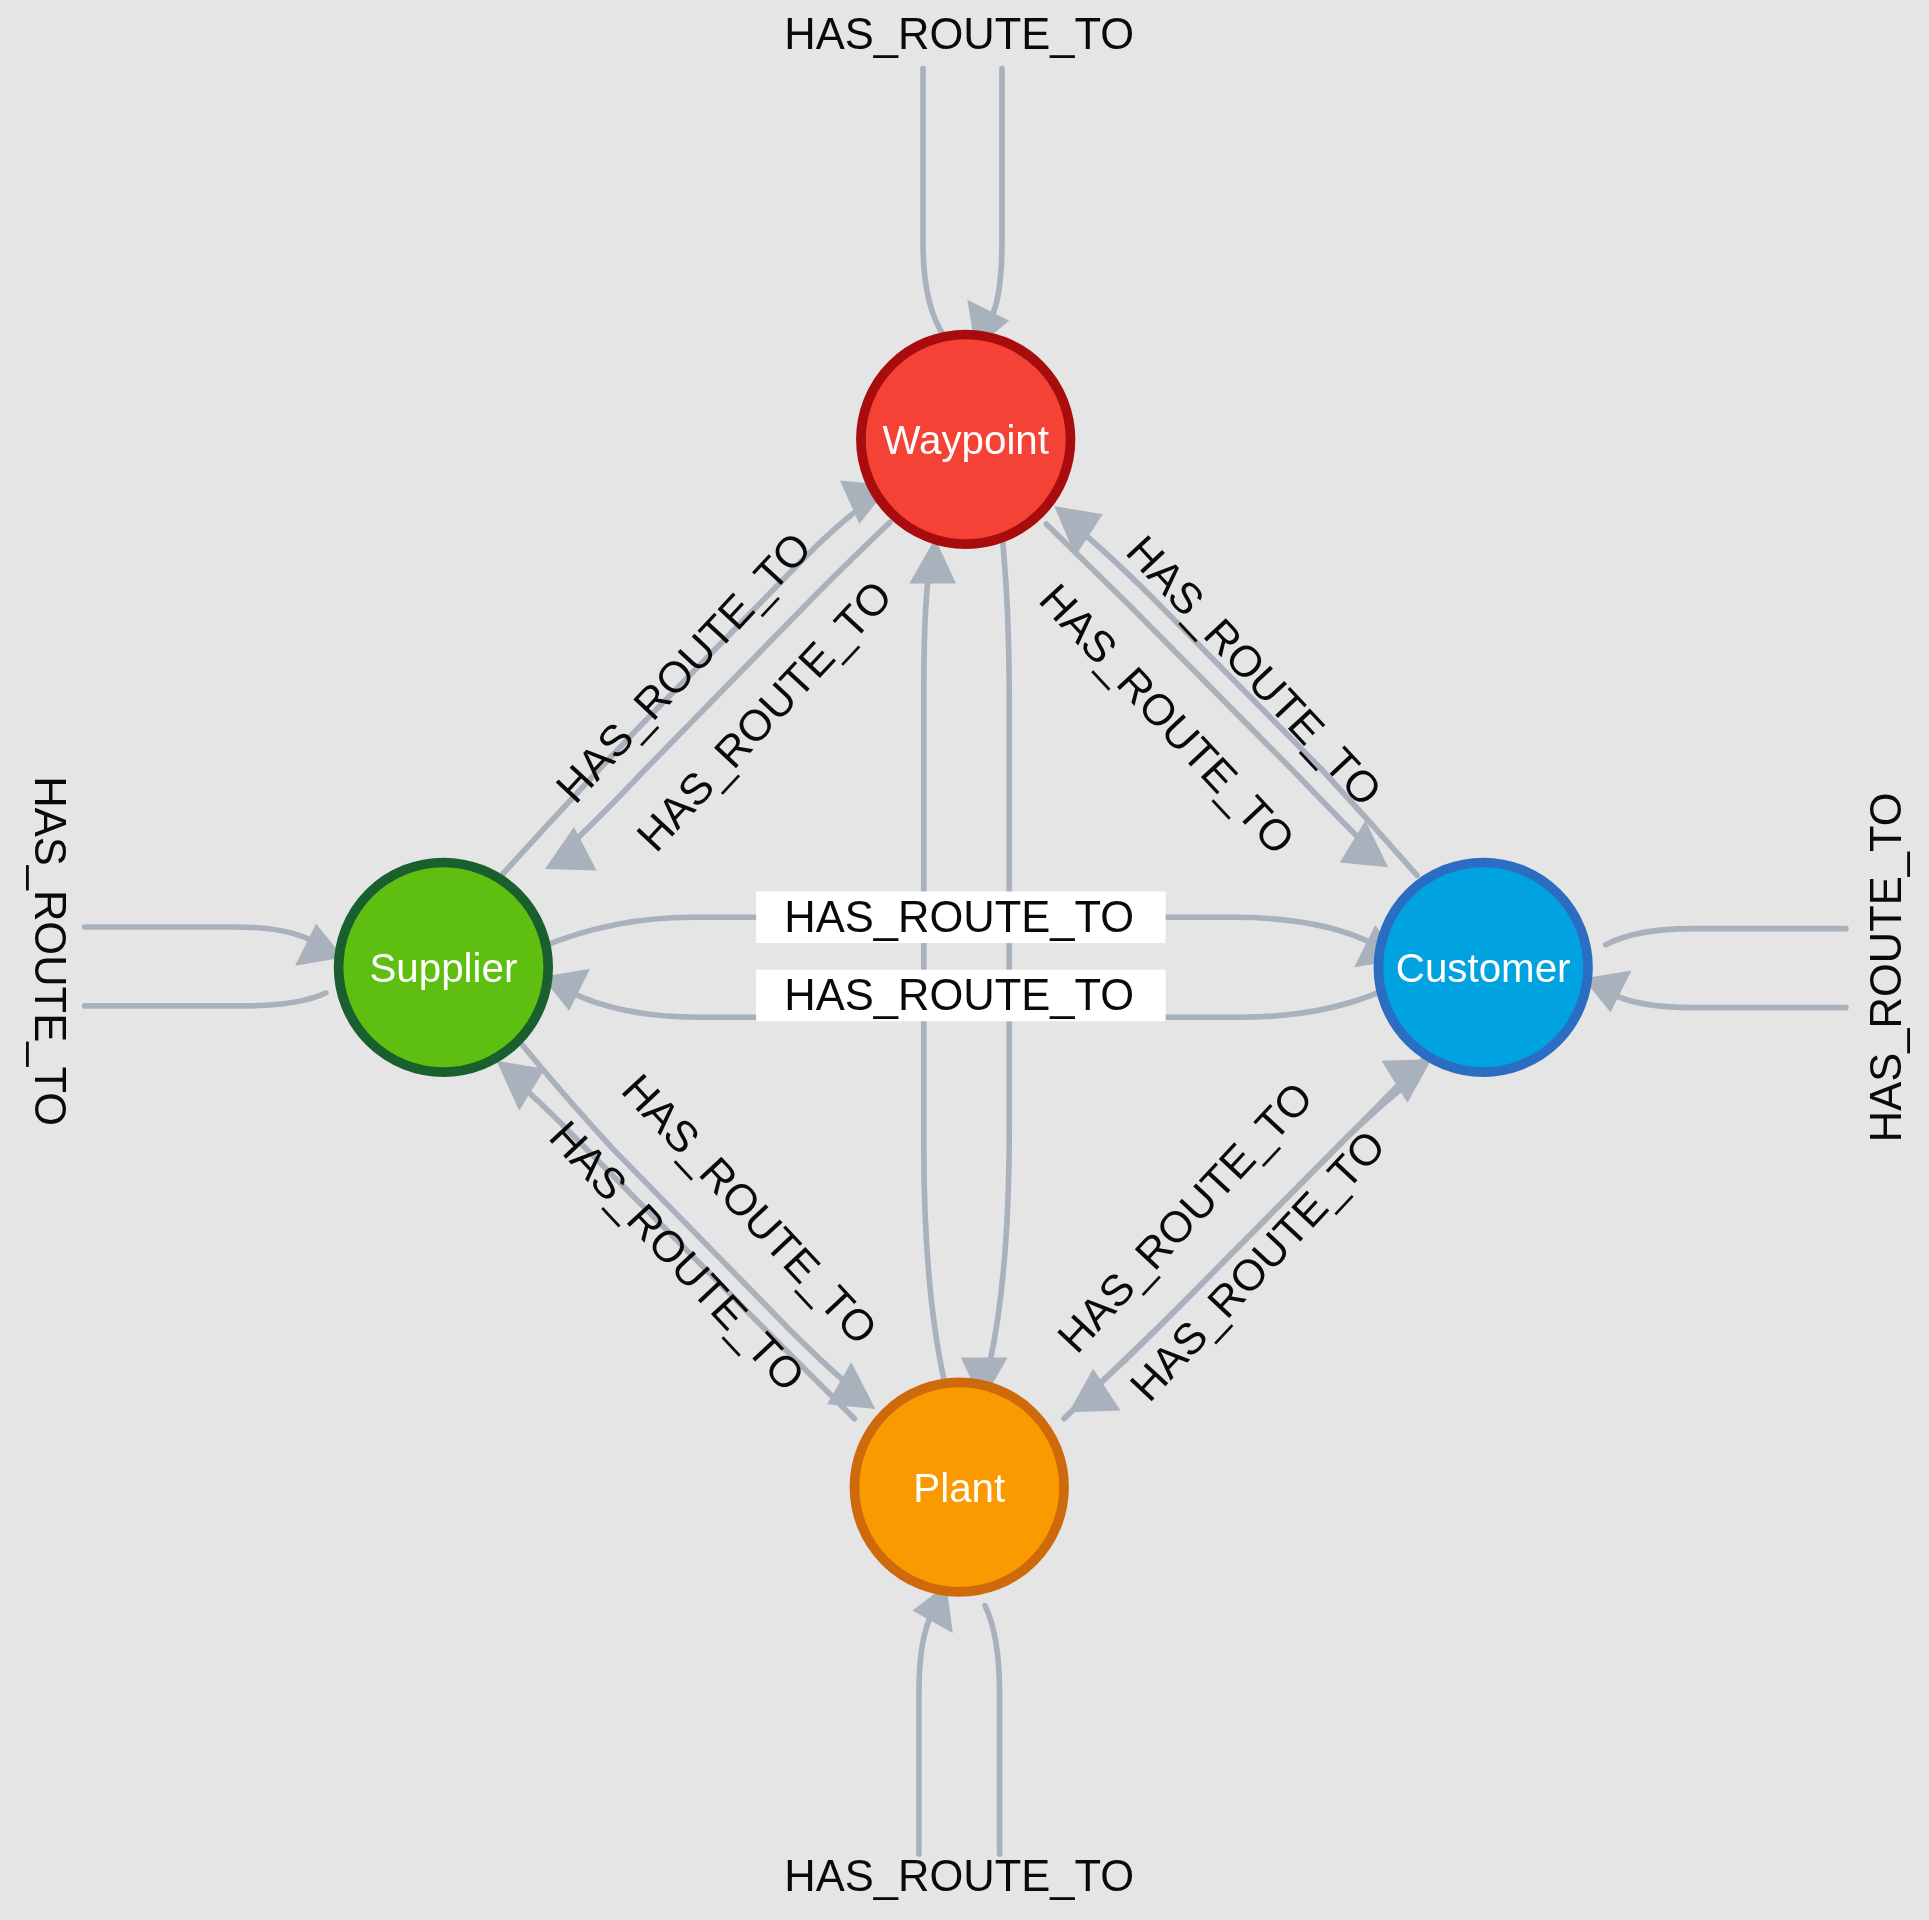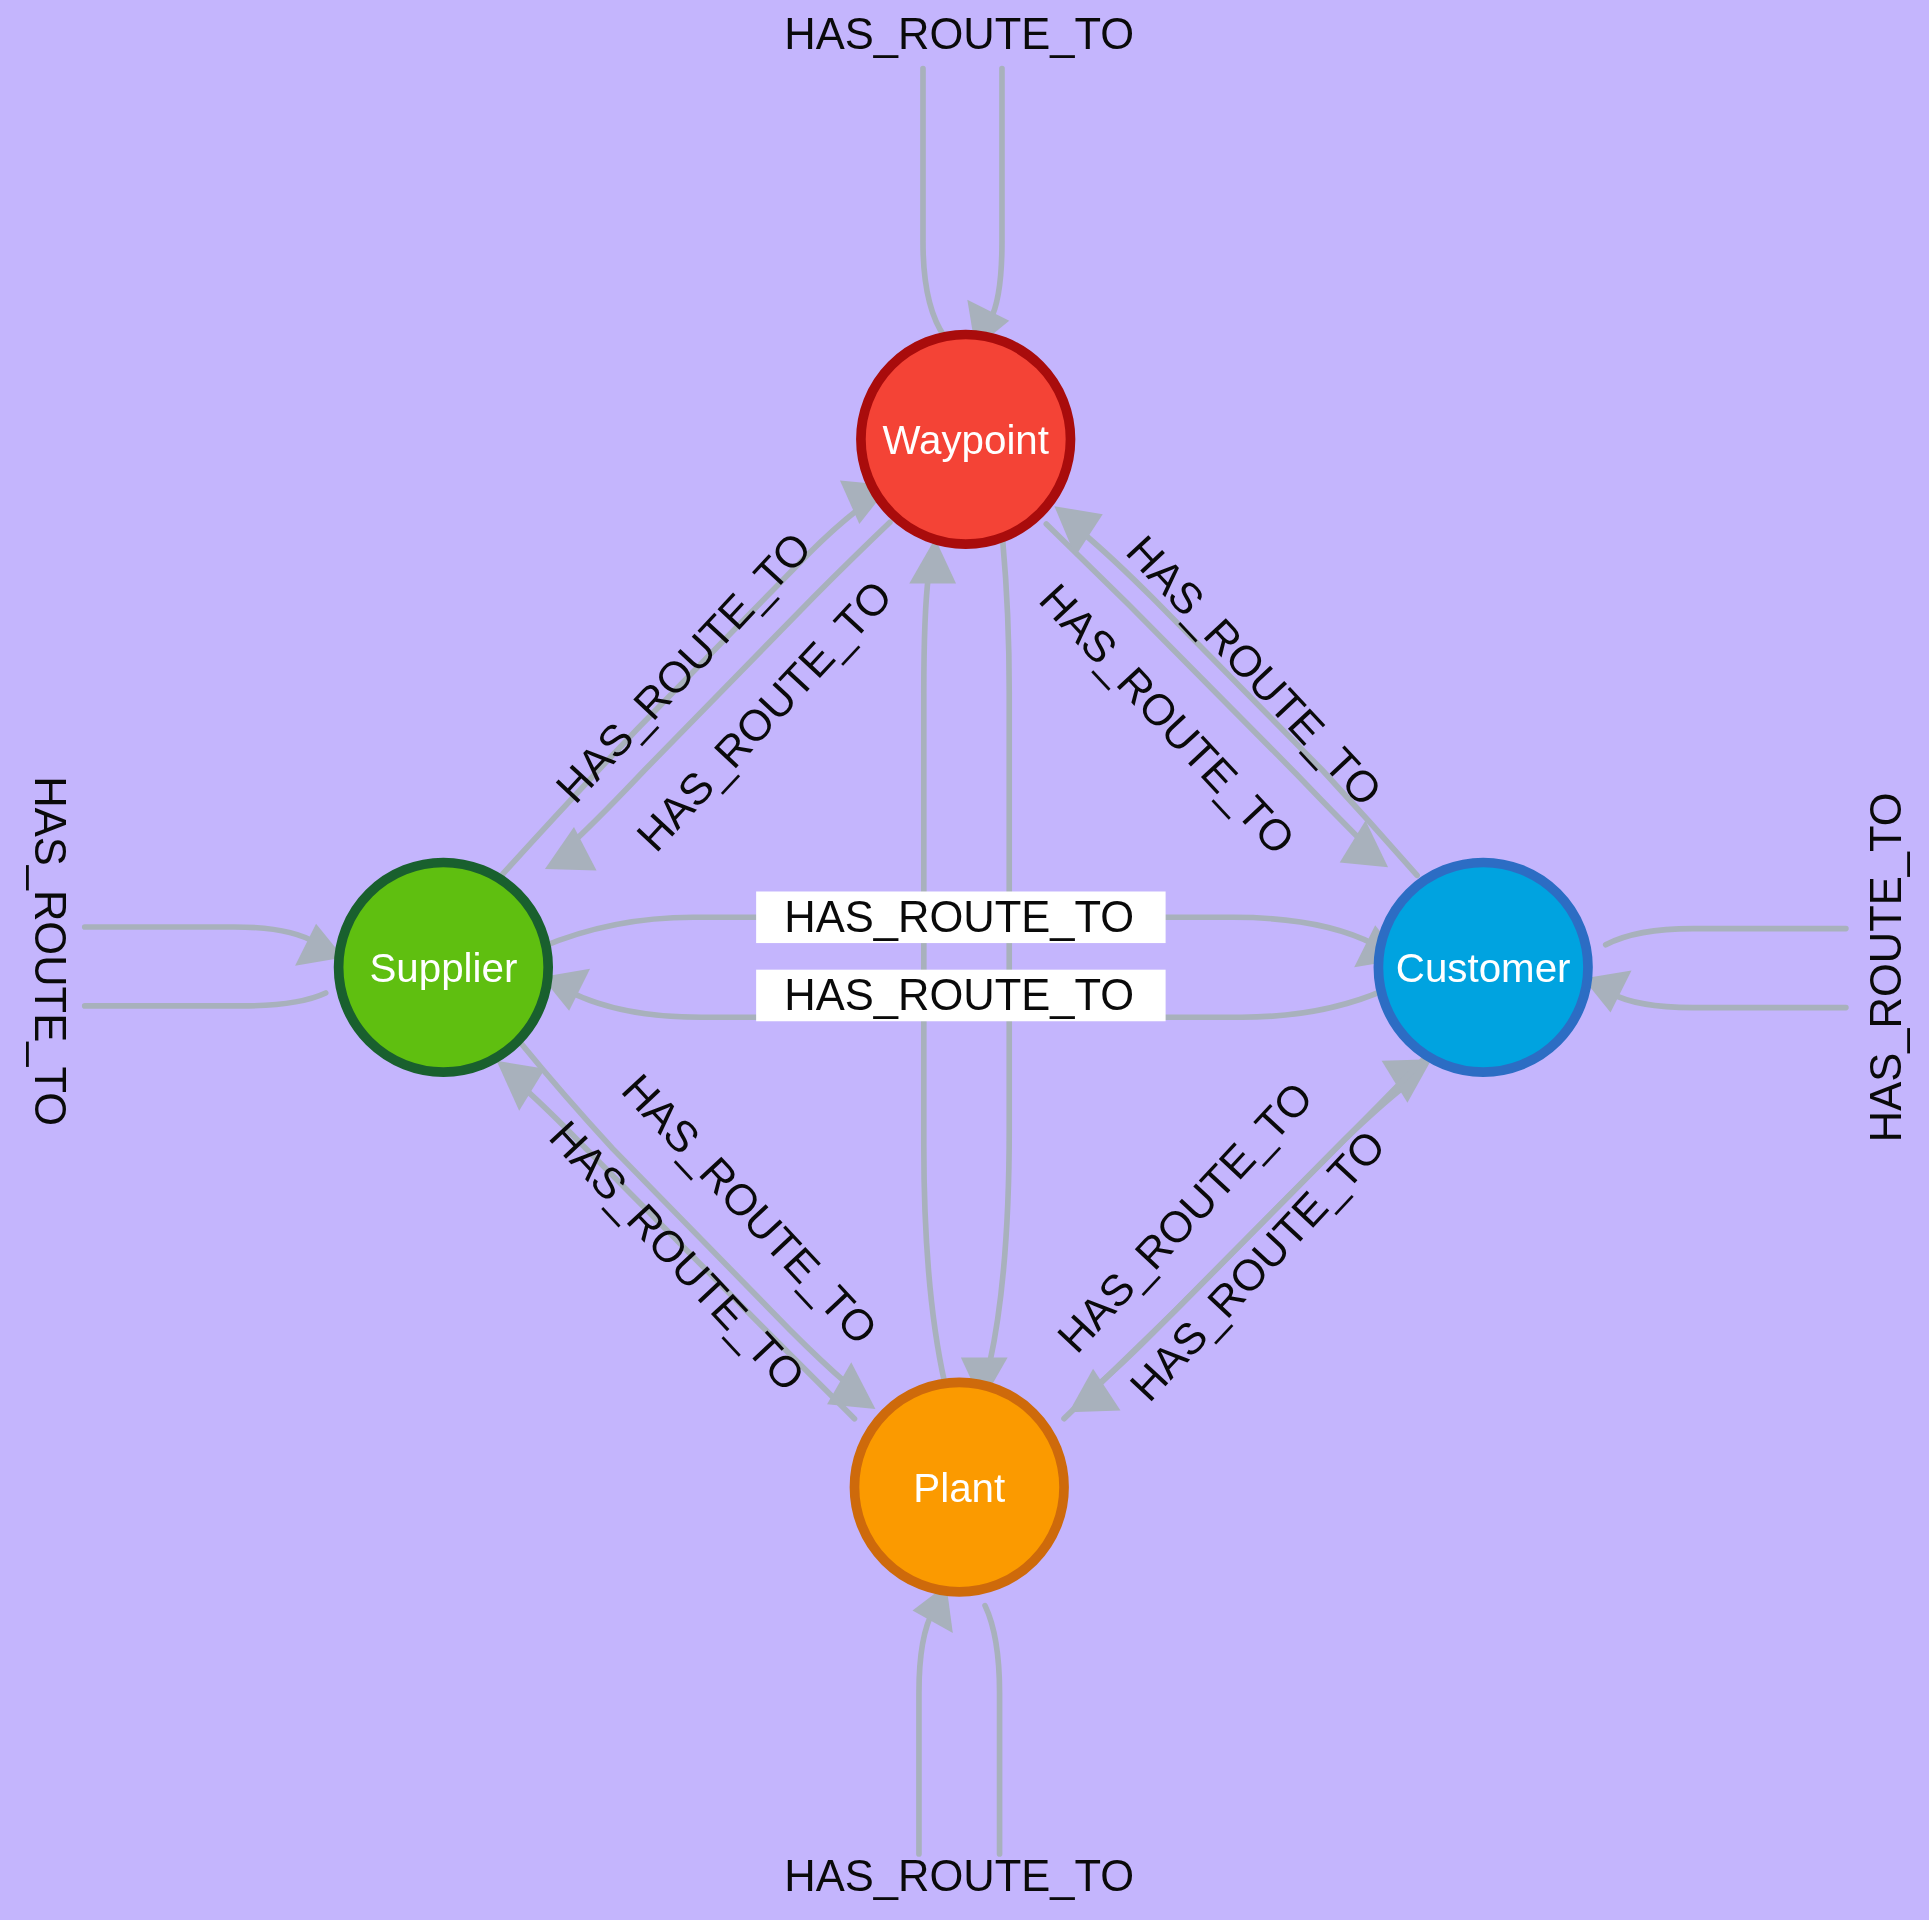--- a/index.html
+++ b/index.html
@@ -1,17 +1,17 @@
 <!DOCTYPE html>
 <html style="font-size:13px"><head>
 <meta charset="utf-8">
 <style>
   html,body{margin:0;padding:0;background:#ffffff;}
   body{font-family:"Liberation Sans",sans-serif;}
-  #stage{position:relative;width:1929px;height:1920px;background:#c4b5fd;overflow:hidden;}
+  #stage{position:relative;width:1929px;height:1920px;background:#e5e5e5;overflow:hidden;}
   svg{display:block;width:1929px;height:1920px;}
   .edge-line{fill:none;stroke:#A8B1BC;stroke-width:7;stroke-linecap:round;}
   .arrow-head{fill:#A8B1BC;}
   .node-circle{stroke-width:12;}
   .node-label{font-family:"Liberation Sans",sans-serif;fill:#ffffff;font-size:50px;text-anchor:middle;dominant-baseline:central;}
   .edge-label{font-family:"Liberation Sans",sans-serif;fill:#0a0a0a;font-size:54px;text-anchor:middle;dominant-baseline:central;}
   .lbl-bg{fill:#ffffff;}
 </style>
 </head>
 <body>

